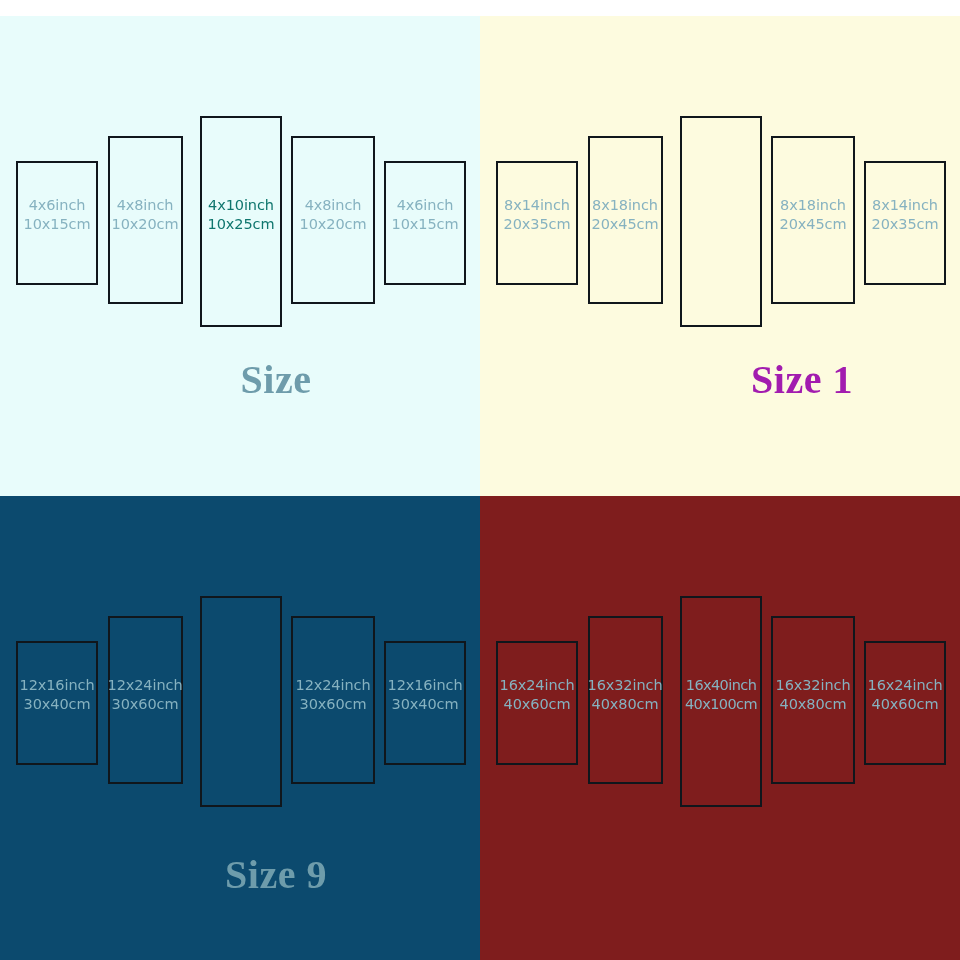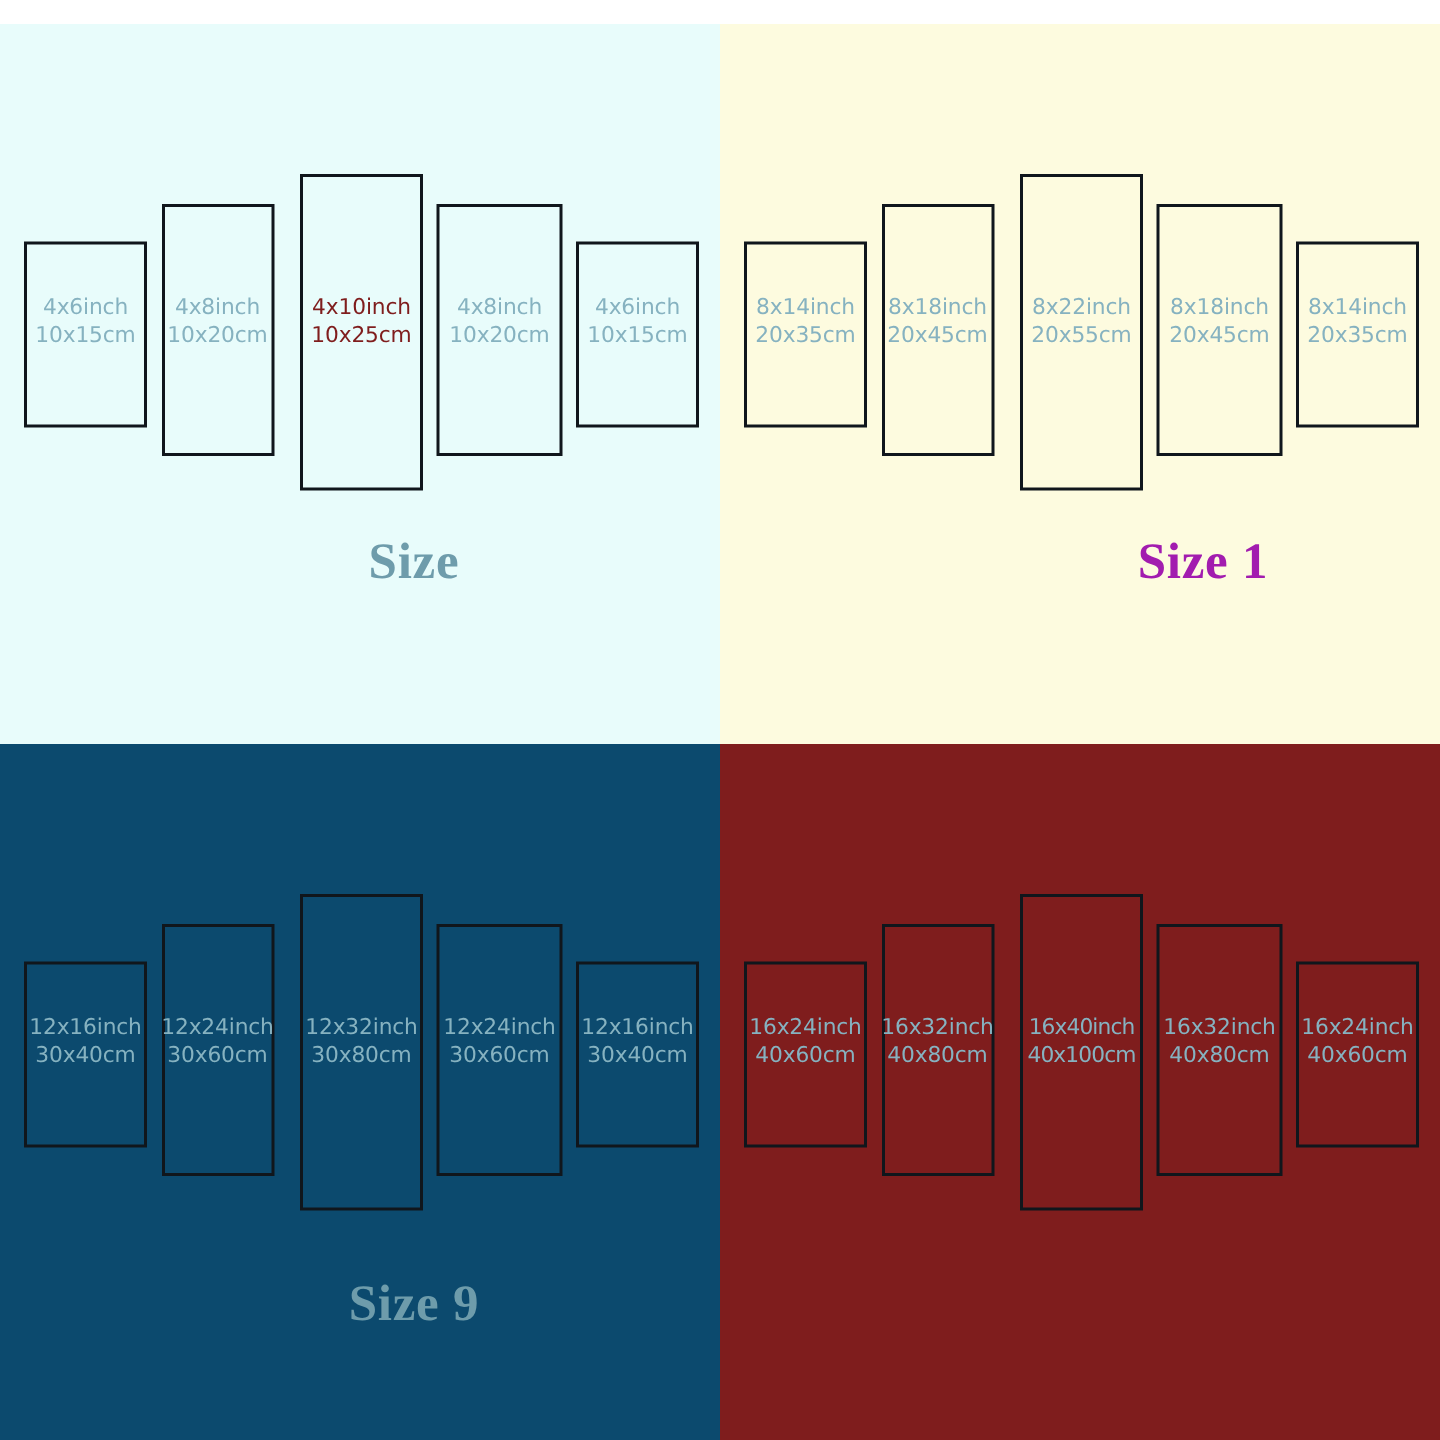--- a/index.html
+++ b/index.html
@@ -81,21 +81,21 @@
   .panel-label.wide { letter-spacing: -0.6px; }
 
   .quadrant-title {
     position: absolute;
     left: 0px;
     top: 340px;
     width: 552px;
     text-align: center;
     font-family: "Liberation Serif", "DejaVu Serif", serif;
     font-weight: bold;
-    font-size: 34px;
+    font-size: 40px;
     color: #6e9cab;
     letter-spacing: 0.5px;
   }
 
   
   .quadrant.q2 .quadrant-title,
   .quadrant.q3 .quadrant-title { top: 355px; }
   .quadrant.q2 .panel-group,
   .quadrant.q3 .panel-group { top: 0px; }
 </style>
@@ -113,21 +113,21 @@
       <div class="panel p4" style="border-color: rgb(16, 22, 28);"></div>
 
       <div class="panel-label l0" style="color: rgb(134, 178, 192);">
         <span class="line">4x6inch</span>
         <span class="line">10x15cm</span>
       </div>
       <div class="panel-label l1" style="color: rgb(134, 178, 192);">
         <span class="line">4x8inch</span>
         <span class="line">10x20cm</span>
       </div>
-      <div class="panel-label l2" style="color: #7f1d1d;">
+      <div class="panel-label l2" style="color: #0f766e;">
         <span class="line">4x10inch</span>
         <span class="line">10x25cm</span>
       </div>
       <div class="panel-label l3" style="color: rgb(134, 178, 192);">
         <span class="line">4x8inch</span>
         <span class="line">10x20cm</span>
       </div>
       <div class="panel-label l4" style="color: rgb(134, 178, 192);">
         <span class="line">4x6inch</span>
         <span class="line">10x15cm</span>
@@ -145,24 +145,20 @@
       <div class="panel p4" style="border-color: rgb(16, 22, 28);"></div>
 
       <div class="panel-label l0" style="color: rgb(134, 178, 192);">
         <span class="line">8x14inch</span>
         <span class="line">20x35cm</span>
       </div>
       <div class="panel-label l1" style="color: rgb(134, 178, 192);">
         <span class="line">8x18inch</span>
         <span class="line">20x45cm</span>
       </div>
-      <div class="panel-label l2" style="color: rgb(134, 178, 192);">
-        <span class="line">8x22inch</span>
-        <span class="line">20x55cm</span>
-      </div>
       <div class="panel-label l3" style="color: rgb(134, 178, 192);">
         <span class="line">8x18inch</span>
         <span class="line">20x45cm</span>
       </div>
       <div class="panel-label l4" style="color: rgb(134, 178, 192);">
         <span class="line">8x14inch</span>
         <span class="line">20x35cm</span>
       </div>
     </div>
     <div class="quadrant-title" style="color: #a21caf; padding-left: 46px;">Size 1</div>
@@ -176,24 +172,20 @@
       <div class="panel p3" style="border-color: rgb(16, 22, 28);"></div>
       <div class="panel p4" style="border-color: rgb(16, 22, 28);"></div>
 
       <div class="panel-label l0" style="color: rgb(134, 178, 192);">
         <span class="line">12x16inch</span>
         <span class="line">30x40cm</span>
       </div>
       <div class="panel-label l1" style="color: rgb(134, 178, 192);">
         <span class="line">12x24inch</span>
         <span class="line">30x60cm</span>
-      </div>
-      <div class="panel-label l2" style="color: rgb(134, 178, 192);">
-        <span class="line">12x32inch</span>
-        <span class="line">30x80cm</span>
       </div>
       <div class="panel-label l3" style="color: rgb(134, 178, 192);">
         <span class="line">12x24inch</span>
         <span class="line">30x60cm</span>
       </div>
       <div class="panel-label l4" style="color: rgb(134, 178, 192);">
         <span class="line">12x16inch</span>
         <span class="line">30x40cm</span>
       </div>
     </div>

